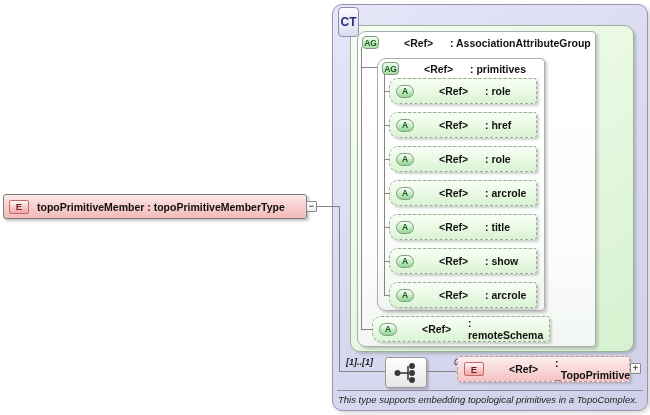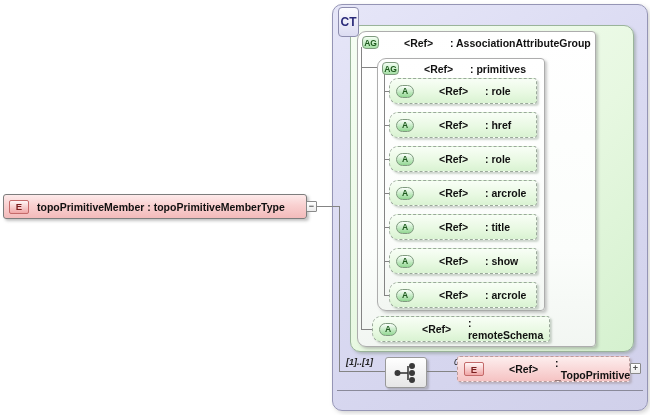--- a/index.html
+++ b/index.html
@@ -206,14 +206,15 @@
   <div class="abs pink-dashed" style="left:457px;top:356px;width:173px;height:26px;padding-left:6px;">
     <span class="badge badge-e">E</span>
     <span class="row-text">
         <span class="ref">&lt;Ref&gt;</span>
     <span>: _TopoPrimitive</span>
       </span>
   </div>
   <div class="mini-btn" style="left:630px;top:363px;">+</div>
 
   <div class="line" style="left:337px;top:390px;width:306px;height:1px;background:#8a8a9a;"></div>
+  <span class="footer-text" style="left:338px;top:394px;">This type supports embedding topological primitives in a TopoComplex.</span>
 
 </div>
 
 </body></html>

